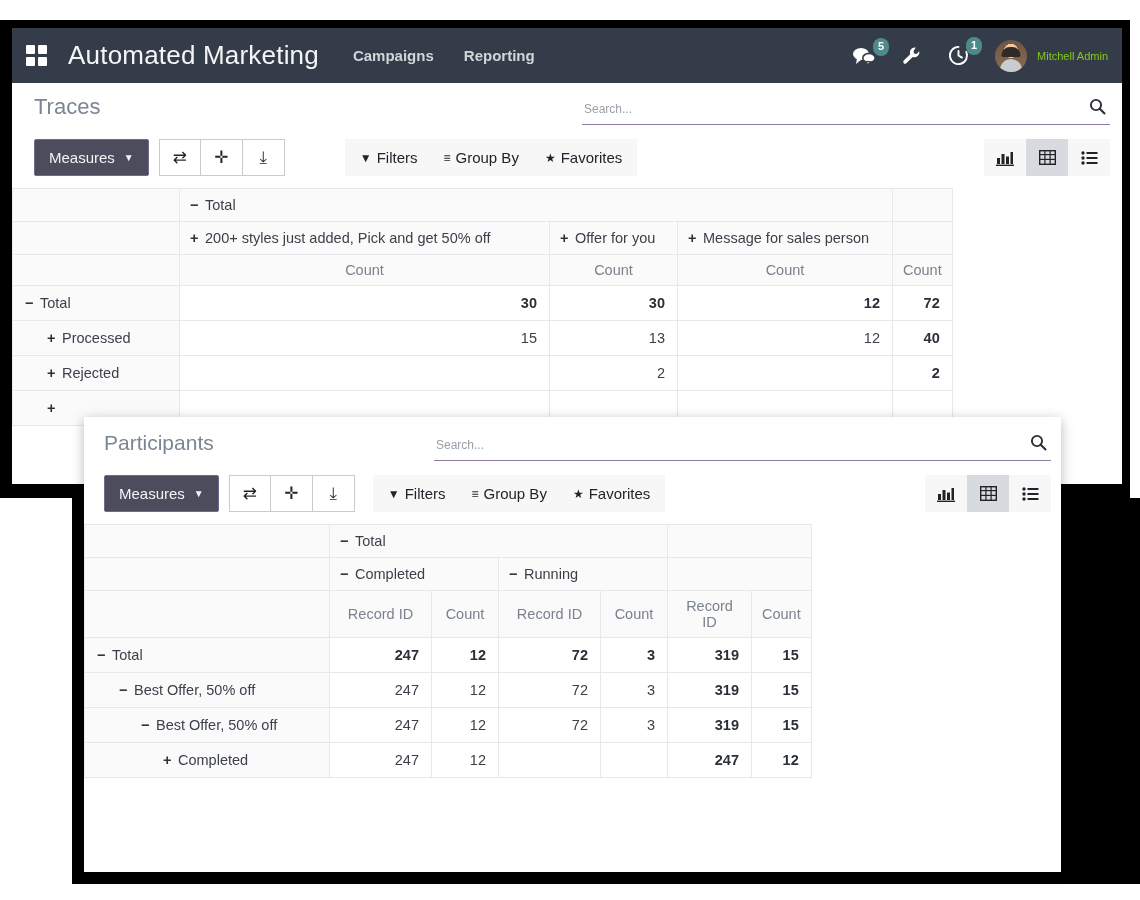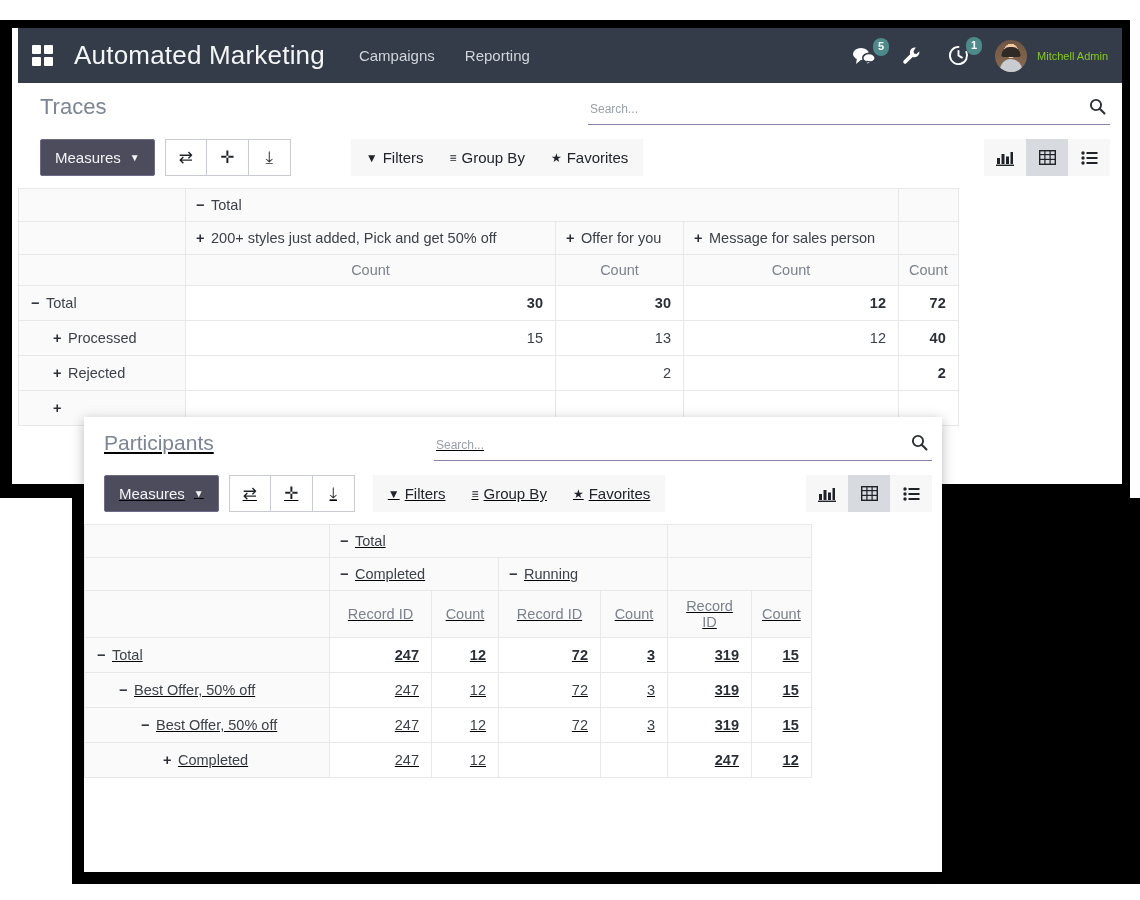--- a/index.html
+++ b/index.html
@@ -18,41 +18,42 @@
     background: #000000;
   }
   .black-frame-bottom {
     position: absolute; left: 72px; top: 498px; width: 1068px; height: 386px;
     background: #000000;
   }
 
   
   #app-window {
     position: absolute; left: 12px; top: 28px; width: 1110px; height: 456px;
-    background: #ffffff; overflow: hidden; padding-left: 6px;
+    background: #ffffff; overflow: hidden;
   }
 
   
   .navbar {
     height: 55px; background: #333c48; display: flex; align-items: center;
     padding: 0 14px; color: #e6e7ea;
   }
   .apps-grid {
     width: 22px; height: 22px; display: grid;
     grid-template-columns: 9px 9px; grid-template-rows: 9px 9px; gap: 3px;
     margin-right: 20px; flex: 0 0 auto; cursor: pointer;
   }
   .apps-grid i { background: #ffffff; display: block; border-radius: 1px; }
   .brand {
     font-size: 26px; color: #f4f5f6; font-weight: 400; white-space: nowrap;
     margin-right: 34px; letter-spacing: .2px;
   }
   .nav-link {
     font-size: 15px; color: #d2d5da; margin-right: 30px; white-space: nowrap;
     cursor: pointer;
+    font-weight: bold;
   }
   .nav-spacer { flex: 1 1 auto; }
   .nav-icon-wrap { position: relative; margin-right: 26px; cursor: pointer; display:flex; align-items:center;}
   .nav-badge {
     position: absolute; top: -8px; right: -13px;
     background: #4d8a8a; color: #fff; font-size: 11px; line-height: 1;
     border-radius: 9px; padding: 3px 5px 4px; min-width: 16px; text-align: center;
     font-weight: 600;
   }
   .avatar {
@@ -142,24 +143,23 @@
   .num { text-align: right; padding: 9px 12px; background: #ffffff; white-space: nowrap; }
   .num.tot { font-weight: 700; color: #2b3038; }
   .sign { display: inline-block; width: 15px; font-weight: 700; color: #2b3038; }
   .ind1 { padding-left: 34px; }
   .ind2 { padding-left: 56px; }
   .ind3 { padding-left: 78px; }
   .pivot-wrap { margin-top: 12px; overflow: hidden; }
 
   
   #dialog {
-    position: absolute; left: 84px; top: 417px; width: 858px; height: 455px;
+    position: absolute; left: 84px; top: 417px; width: 977px; height: 455px;
     background: #ffffff; box-shadow: 0 3px 12px rgba(0,0,0,.28);
     overflow: hidden;
-    text-decoration: underline;
   }
   #dialog .cp { padding: 12px 10px 0 20px; }
   #dialog .cp-left { width: 330px; }
   #dialog .view-title { font-size: 21px; }
 
   .trace-numcol-a { width: 370px; }
   .trace-numcol-b { width: 128px; }
   .trace-numcol-c { width: 215px; }
   .trace-numcol-d { width: 57px; }
 </style>

